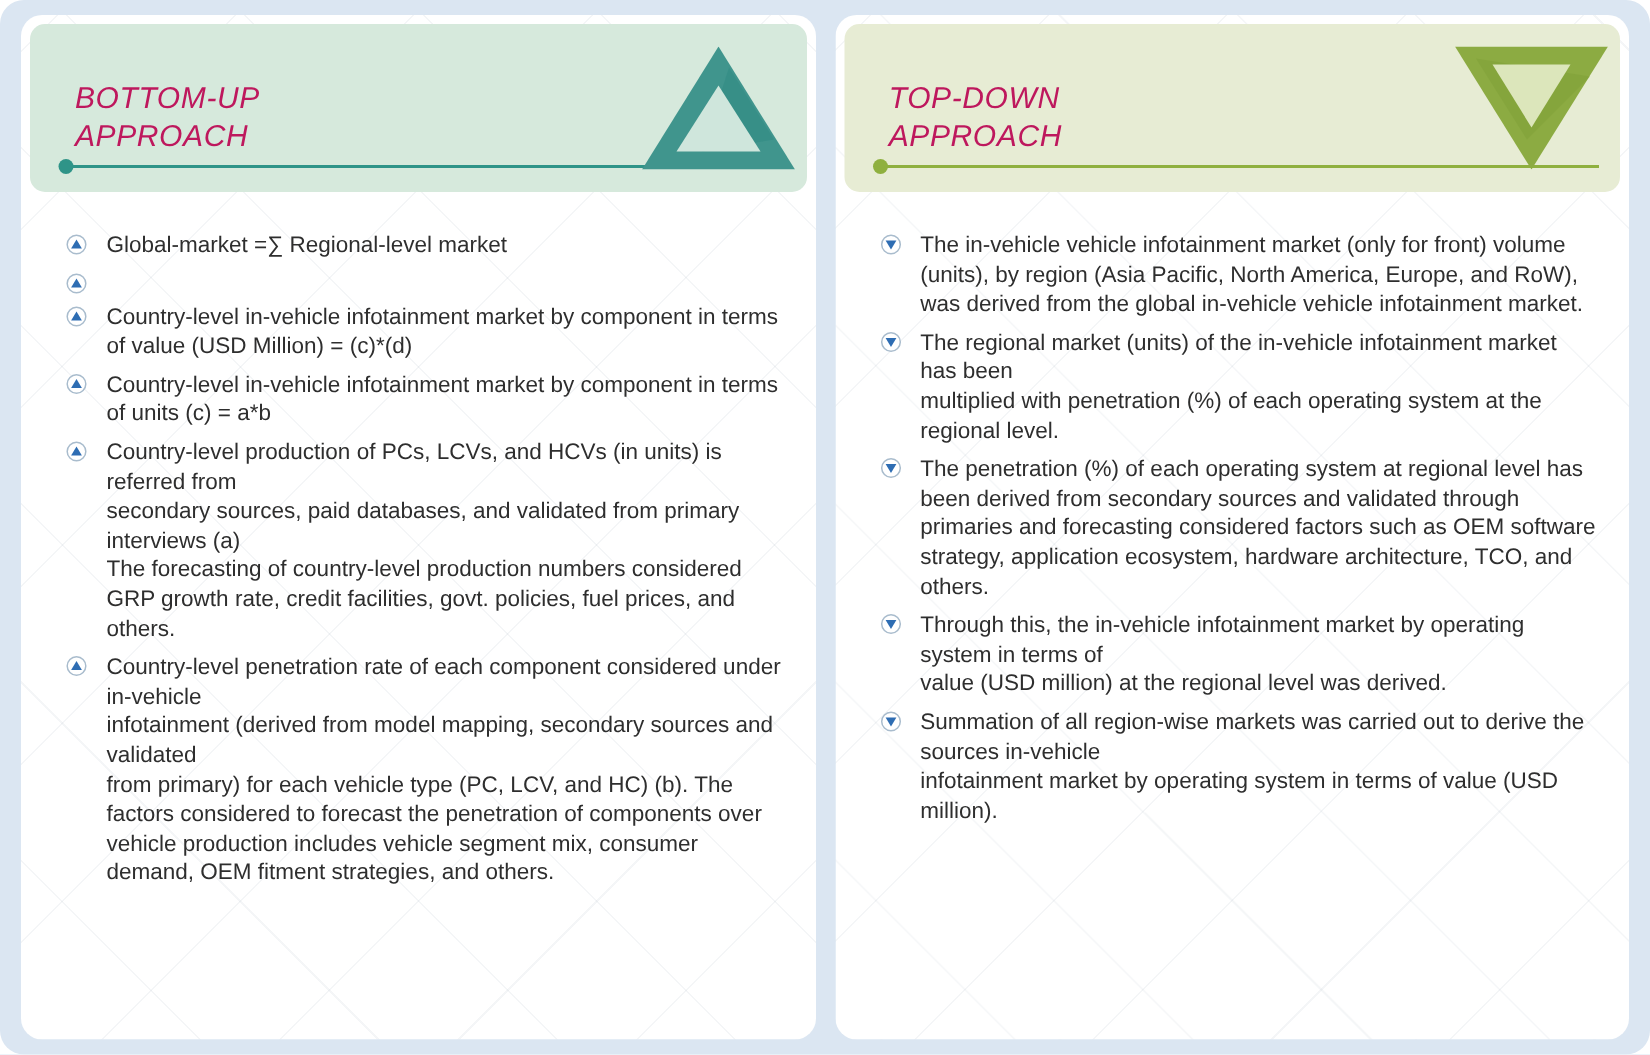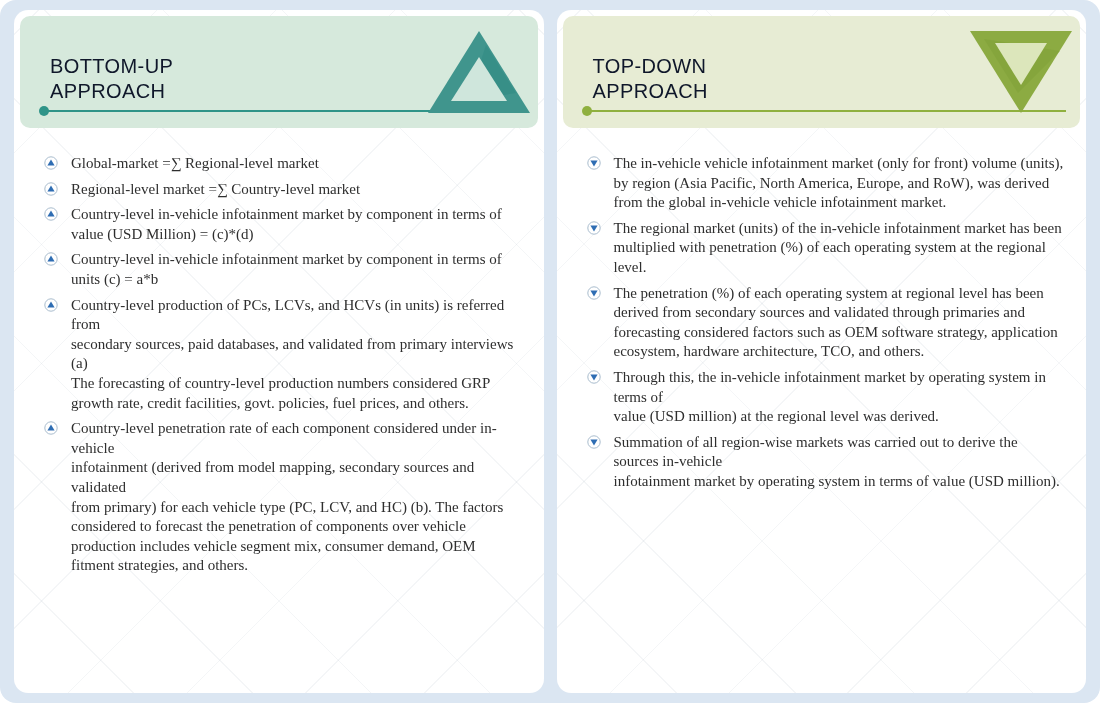--- a/index.html
+++ b/index.html
@@ -31,43 +31,43 @@
     margin:6px;
     height:112px;
     border-radius:10px;
     position:relative;
   }
   .panel-left  .card-header { background:#d6e9dc; }
   .panel-right .card-header { background:#e7ecd4; }
   .panel-title {
     position:absolute; left:30px; top:38px;
     font-size:20px; line-height:25px;
-    color:#0f172a; letter-spacing:0.4px;
+    color:#be185d; letter-spacing:0.4px;
     font-weight:400;
+    font-style:italic;
   }
   .rule {
     position:absolute; left:22px; right:14px; bottom:16px; height:2px;
   }
   .panel-left  .rule { background:#2f9488; }
   .panel-right .rule { background:#8fb03f; }
   .rule-dot {
     position:absolute; left:-3px; top:-4px;
     width:10px; height:10px; border-radius:50%;
   }
   .panel-left  .rule-dot { background:#2f9488; }
   .panel-right .rule-dot { background:#8fb03f; }
   .header-triangle {
     position:absolute; right:8px; bottom:15px;
     width:102px; height:82px;
   }
   .card-body ul {
     list-style:none;
     margin:26px 0 0 0;
     padding:0 22px 0 30px;
-    font-family:Liberation Serif, serif;
   }
   .card-body li {
     display:flex;
     gap:13px;
     margin-bottom:6px;
   }
   .bullet {
     flex:0 0 auto;
     margin-top:2px;
     width:14px; height:14px;
@@ -108,21 +108,20 @@
               <polygon points="7,3.6 10.6,9.6 3.4,9.6" fill="#2e6db3"></polygon>
             </svg>
             <span class="item-text">Global-market =∑ Regional-level market</span>
           </li>
 
           <li class="item">
             <svg class="bullet" viewBox="0 0 14 14" aria-hidden="true">
               <circle cx="7" cy="7" r="6.2" fill="#ffffff" stroke="#a9bccd" stroke-width="1"></circle>
               <polygon points="7,3.6 10.6,9.6 3.4,9.6" fill="#2e6db3"></polygon>
             </svg>
-            <span class="item-text">Regional-level market =∑ Country-level market</span>
           </li>
 
           <li class="item">
             <svg class="bullet" viewBox="0 0 14 14" aria-hidden="true">
               <circle cx="7" cy="7" r="6.2" fill="#ffffff" stroke="#a9bccd" stroke-width="1"></circle>
               <polygon points="7,3.6 10.6,9.6 3.4,9.6" fill="#2e6db3"></polygon>
             </svg>
             <span class="item-text">Country-level in-vehicle infotainment market by component in terms of value (USD Million) = (c)*(d)</span>
           </li>
 

